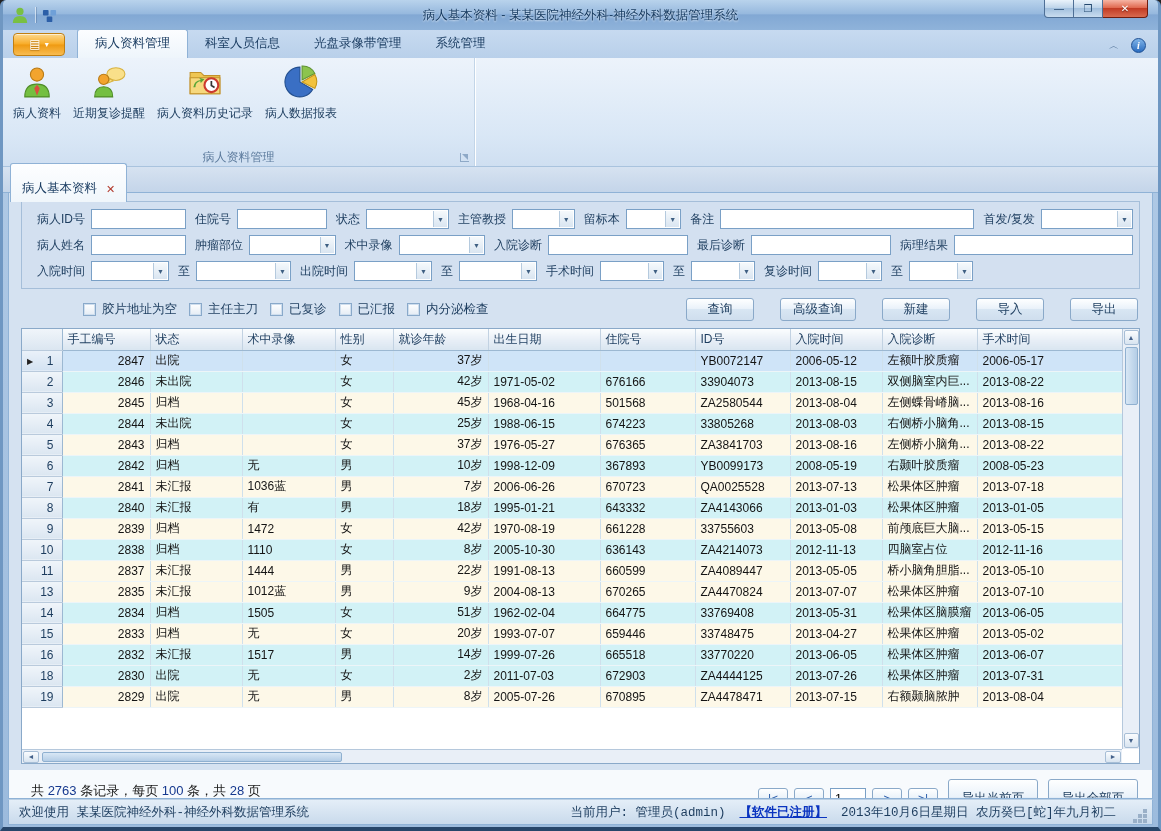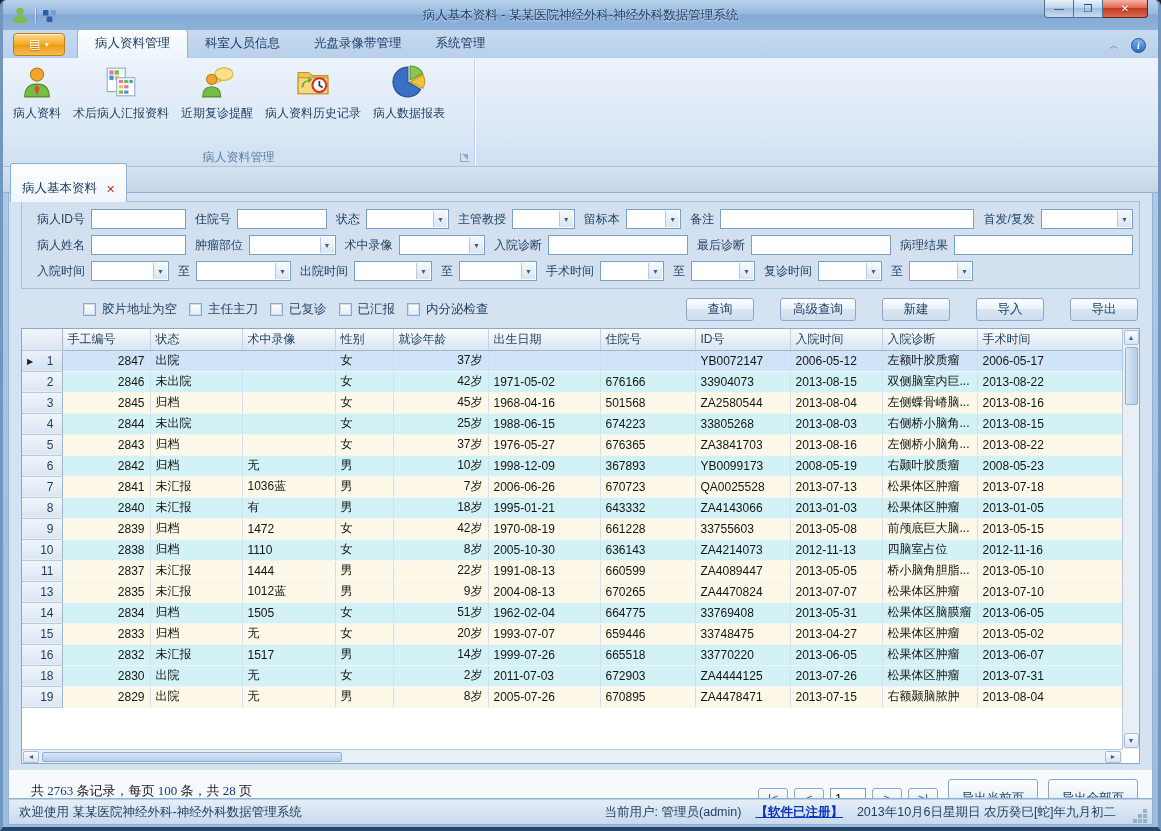--- a/index.html
+++ b/index.html
@@ -85,30 +85,30 @@
 .vscroll{position:absolute;top:0;right:0;bottom:14px;width:17px;background:#e9eff7;border-left:1px solid #b5c8dc;display:flex;flex-direction:column;align-items:center;}
 .hscroll{position:absolute;left:0;right:17px;bottom:0;height:14px;background:#e9eff7;border-top:1px solid #b5c8dc;display:flex;align-items:center;}
 .sc-btn{width:15px;height:15px;display:flex;align-items:center;justify-content:center;font-size:7px;color:#44618a;
   background:linear-gradient(#fafcfe,#d8e4f0);border:1px solid #a7bed6;border-radius:2px;flex:none;}
 .hscroll .sc-btn{height:12px;width:16px;margin:0 1px;}
 .vscroll .sc-btn{margin:1px 0;}
 .v-thumb{width:13px;height:58px;margin-top:1px;border:1px solid #8fb0d0;border-radius:2px;background:linear-gradient(90deg,#d8e7f5,#b4cde6);}
 .h-thumb{width:300px;height:10px;margin-left:2px;border:1px solid #8fb0d0;border-radius:2px;background:linear-gradient(#d8e7f5,#b4cde6);}
 
 .page-footer{flex:1;margin:6px -12px 0;background:#f7fafd;display:flex;align-items:flex-start;padding:9px 14px 0;}
-.summary{margin-left:8px;font-size:13px;color:#1c1c1c;padding-top:3px;white-space:nowrap;font-family:Liberation Serif, serif;}
+.summary{margin-left:8px;font-size:13px;color:#1c1c1c;padding-top:3px;white-space:nowrap;}
 .summary .num{color:#16398f;}
 .pager{margin-left:auto;display:flex;align-items:center;gap:6px;}
 .pbtn{width:30px;height:22px;border:1px solid #8aa9c9;border-radius:3px;font-size:12px;color:#2a5caa;
   background:linear-gradient(#feffff,#eaf2fa 45%,#d8e6f3 50%,#cfdeee);display:flex;align-items:center;justify-content:center;}
 .page-input{width:36px;height:22px;border:1px solid #7aa0c6;background:#fff;font-size:12.5px;padding:0 4px;font-family:inherit;}
 .export-btn{min-width:90px;height:39px;margin-left:4px;}
 
 .statusbar{height:26px;margin:0 5px 2px;background:linear-gradient(#e4eef8,#c9daec);border:1px solid #8fb2d6;border-top:1px solid #bacfe4;
-  display:flex;align-items:center;padding:0 10px;font-size:12.5px;color:#1c3c5e;}
+  display:flex;align-items:center;padding:0 10px;font-size:12.5px;color:#1c3c5e;font-family:Liberation Mono, monospace;}
 .sb-right{margin-left:auto;display:flex;align-items:center;gap:14px;}
 .registered{color:#0a34c0;font-weight:bold;text-decoration:underline;}
 .grip{width:4px;height:4px;background:#9ab0c8;margin-left:8px;margin-bottom:-8px;
   box-shadow:-5px 5px #9ab0c8,0 5px #9ab0c8,5px 5px #9ab0c8,5px 0 #9ab0c8,5px -5px #9ab0c8;}
 </style>
 </head>
 <body>
 
 <div class="window">
 
@@ -157,38 +157,20 @@
   <div class="ribbon-body">
     <div class="ribbon-group">
       <div class="rg-buttons">
           <div class="ribbon-big-btn">
             <span><svg viewBox="0 0 32 32">
                 <circle cx="16" cy="9" r="6.2" fill="#f2a42e" stroke="#b97a14"></circle>
                 <path d="M4.5 30 q0-12 11.5-12 q11.5 0 11.5 12 z" fill="#74bf41" stroke="#4e8c26"></path>
                 <path d="M16 18.5 l2.6 3.4 -2.6 7 -2.6-7 z" fill="#d94f3f"></path>
               </svg></span>
             <span>病人资料</span>
-          </div>
-          <div class="ribbon-big-btn">
-            <span><svg viewBox="0 0 32 32">
-                <rect x="3" y="3" width="17" height="22" fill="#fff" stroke="#8aa9c9"></rect>
-                <rect x="5" y="5" width="4" height="4" fill="#e86fb0"></rect>
-                <rect x="10" y="5" width="4" height="4" fill="#67c24a"></rect>
-                <rect x="5" y="10" width="4" height="4" fill="#4a8fd6"></rect>
-                <rect x="10" y="10" width="4" height="4" fill="#f2c23e"></rect>
-                <rect x="12" y="12" width="17" height="17" fill="#fff" stroke="#8aa9c9"></rect>
-                <rect x="14" y="14" width="4" height="3" fill="#e86fb0"></rect>
-                <rect x="19" y="14" width="4" height="3" fill="#67c24a"></rect>
-                <rect x="24" y="14" width="3" height="3" fill="#4a8fd6"></rect>
-                <rect x="14" y="19" width="4" height="3" fill="#f2c23e"></rect>
-                <rect x="19" y="19" width="4" height="3" fill="#e86fb0"></rect>
-                <rect x="14" y="24" width="4" height="3" fill="#67c24a"></rect>
-                <rect x="19" y="24" width="4" height="3" fill="#4a8fd6"></rect>
-              </svg></span>
-            <span>术后病人汇报资料</span>
           </div>
           <div class="ribbon-big-btn">
             <span><svg viewBox="0 0 32 32">
                 <ellipse cx="22.5" cy="8.5" rx="8.5" ry="6" fill="#f9e08a" stroke="#d8b23f"></ellipse>
                 <path d="M17 13 l-2 4 5-2 z" fill="#f9e08a" stroke="#d8b23f"></path>
                 <circle cx="11" cy="13.5" r="4.8" fill="#f2a42e" stroke="#b97a14"></circle>
                 <path d="M2.5 30 q0-9.5 8.5-9.5 q8.5 0 8.5 9.5 z" fill="#74bf41" stroke="#4e8c26"></path>
               </svg></span>
             <span>近期复诊提醒</span>
           </div>

